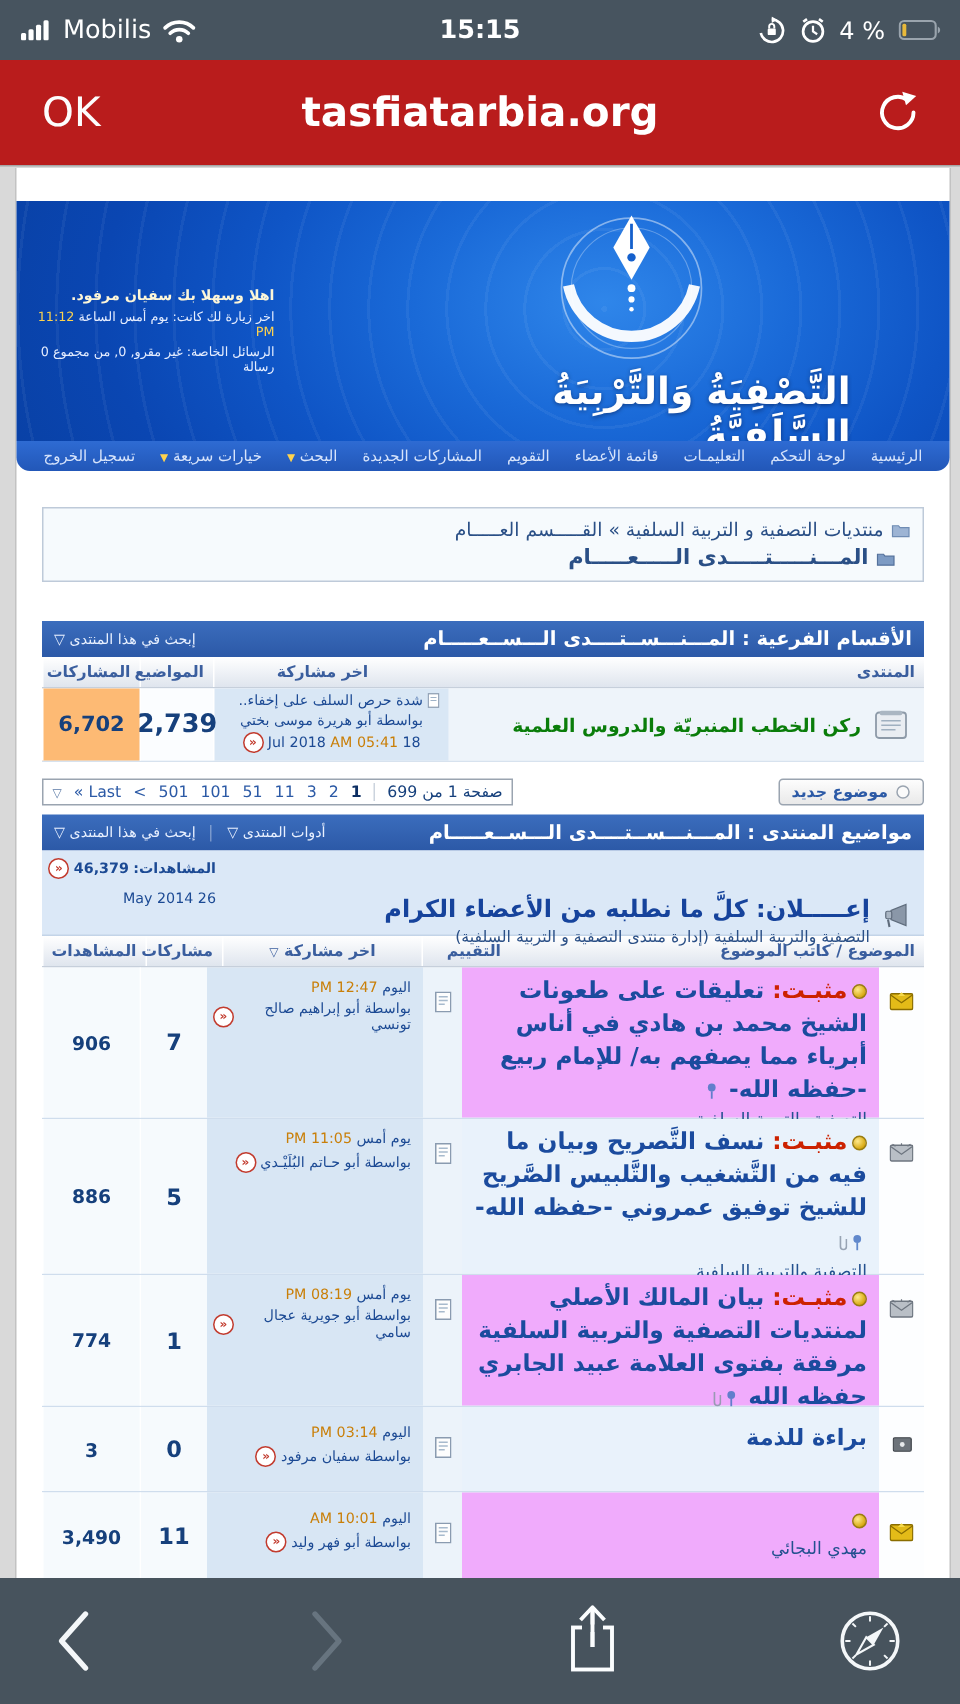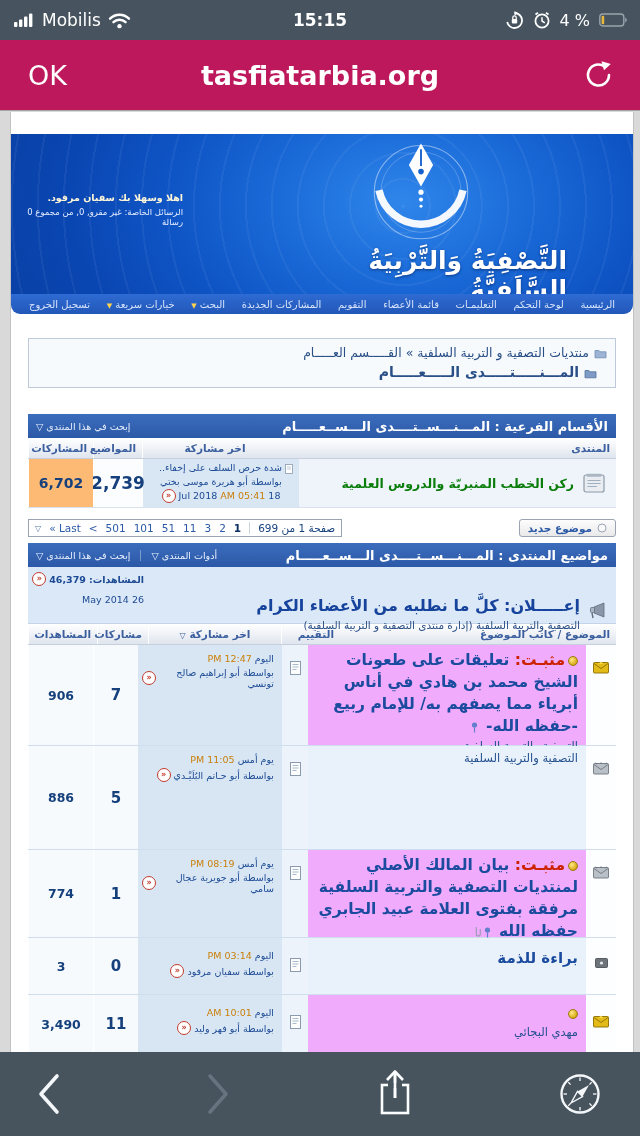--- a/index.html
+++ b/index.html
@@ -5,21 +5,21 @@
   html,body{margin:0;padding:0;}
   body{width:640px;height:1136px;overflow:hidden;background:#d9d9d9;font-family:"DejaVu Sans",sans-serif;-webkit-font-smoothing:antialiased;}
   .phone{position:relative;width:640px;height:1136px;background:#d9d9d9;}
   
   .statusbar{position:absolute;top:0;left:0;width:640px;height:40px;background:#47545f;color:#fff;display:flex;align-items:center;}
   .sb-left{display:flex;align-items:center;gap:7px;margin-left:14px;}
   .sb-carrier{font-size:17px;}
   .sb-time{position:absolute;left:0;right:0;text-align:center;font-size:17px;font-weight:bold;}
   .sb-right{position:absolute;right:12px;display:flex;align-items:center;gap:9px;}
   .sb-batt-label{font-size:16px;}
-  .addressbar{position:absolute;top:40px;left:0;width:640px;height:70px;background:#be185d;color:#fff;display:flex;align-items:center;}
+  .addressbar{position:absolute;top:40px;left:0;width:640px;height:70px;background:#b91c1c;color:#fff;display:flex;align-items:center;}
   .ab-ok{margin-left:28px;font-size:27px;color:#fdfdfd;}
   .ab-url{position:absolute;left:0;right:0;text-align:center;font-size:27px;font-weight:bold;color:#fff;}
   .ab-reload{position:absolute;right:26px;}
   .toolbar{position:absolute;bottom:0;left:0;width:640px;height:84px;background:#47535d;display:flex;align-items:center;}
   .tb-btn{position:absolute;}
   
   .webview{position:absolute;top:110px;left:0;width:640px;height:942px;background:#d9d9d9;overflow:hidden;border-top:1px solid #a6a6a6;}
   .panel{position:absolute;top:1px;left:10px;width:622px;height:941px;background:#ffffff;border-left:1px solid #c2c2c2;border-right:1px solid #c2c2c2;}
   .rtl{direction:rtl;}
   
@@ -161,20 +161,21 @@
     </span>
   </div>
 
   <div class="webview rtl">
     <div class="panel">
 
       <div class="banner">
         <div class="rings"></div>
         <div class="welcome">
           <div class="w1">اهلا وسهلا بك سفيان مرفود.</div>
+          <div class="w2"><span>اخر زيارة لك كانت: يوم أمس الساعة</span> <span class="time">11:12 PM</span></div>
           <div class="w3">الرسائل الخاصة: غير مقرو, 0, من مجموع 0 رسالة</div>
         </div>
         <div class="emblem">
           <svg width="130" height="112" viewBox="0 0 130 120">
             <circle cx="65" cy="58" r="50" stroke="#ffffff" stroke-width="1.2" fill="none" opacity="0.45"></circle>
             <circle cx="65" cy="58" r="43" stroke="#ffffff" stroke-width="0.8" fill="none" opacity="0.3"></circle>
             <path d="M20 56 A46 46 0 0 0 110 56" stroke="#ffffff" stroke-width="8" fill="none" opacity="0.95"></path>
             <polygon points="65,6 78,29 65,52 52,29" fill="#ffffff"></polygon>
             <line x1="65" y1="12" x2="65" y2="30" stroke="#1560cc" stroke-width="2"></line>
             <circle cx="65" cy="36" r="3" fill="#1560cc"></circle>
@@ -367,20 +368,26 @@
           <div class="c-status">
             <span>
                 <svg width="16" height="13" viewBox="0 0 16 13">
                   <rect x="0.5" y="1.5" width="15" height="10.5" rx="1" fill="#b9bfc6" stroke="#6e7680" stroke-width="0.9"></rect>
                   <path d="M1 2.5 L8 7.5 L15 2.5" stroke="#6e7680" stroke-width="0.9" fill="none"></path>
                   <path d="M2 0.8 L4 2.2 M8 0.2 L8 2 M14 0.8 L12 2.2" stroke="#6e7680" stroke-width="0.8"></path>
                 </svg>
               </span>
           </div>
           <div class="c-title">
+            <div class="t-title"><span class="dot"></span><span class="sticky">مثبـت:</span> <span>نسف التَّصريح وبيان ما فيه من التَّشغيب والتَّلبيس الصَّريح للشيخ توفيق عمروني -حفظه الله-</span> <span class="mini-ic"><svg class="inline-svg" width="9" height="11" viewBox="0 0 9 11">
+                    <circle cx="4.5" cy="3" r="2.6" fill="#4a77c4"></circle>
+                    <line x1="4.5" y1="5.5" x2="4.5" y2="10.5" stroke="#4a77c4" stroke-width="1.2"></line>
+                  </svg></span><span class="mini-ic"><svg class="inline-svg" width="7" height="12" viewBox="0 0 7 12">
+                    <path d="M3.5 1 V8 a2 2 0 0 0 4 0 V3" transform="translate(-1.2,0)" stroke="#8a97a8" stroke-width="1.1" fill="none"></path>
+                  </svg></span></div>
             <div class="t-author">التصفية والتربية السلفية</div>
           </div>
           <div class="c-icon">
             <span>
                 <svg width="11" height="14" viewBox="0 0 11 14">
                   <rect x="0.5" y="0.5" width="10" height="13" fill="#fdfdfd" stroke="#8a9bb0"></rect>
                   <line x1="2.5" y1="3.5" x2="8.5" y2="3.5" stroke="#a7bacd" stroke-width="1"></line>
                   <line x1="2.5" y1="6" x2="8.5" y2="6" stroke="#a7bacd" stroke-width="1"></line>
                   <line x1="2.5" y1="8.5" x2="6.5" y2="8.5" stroke="#a7bacd" stroke-width="1"></line>
                 </svg>

